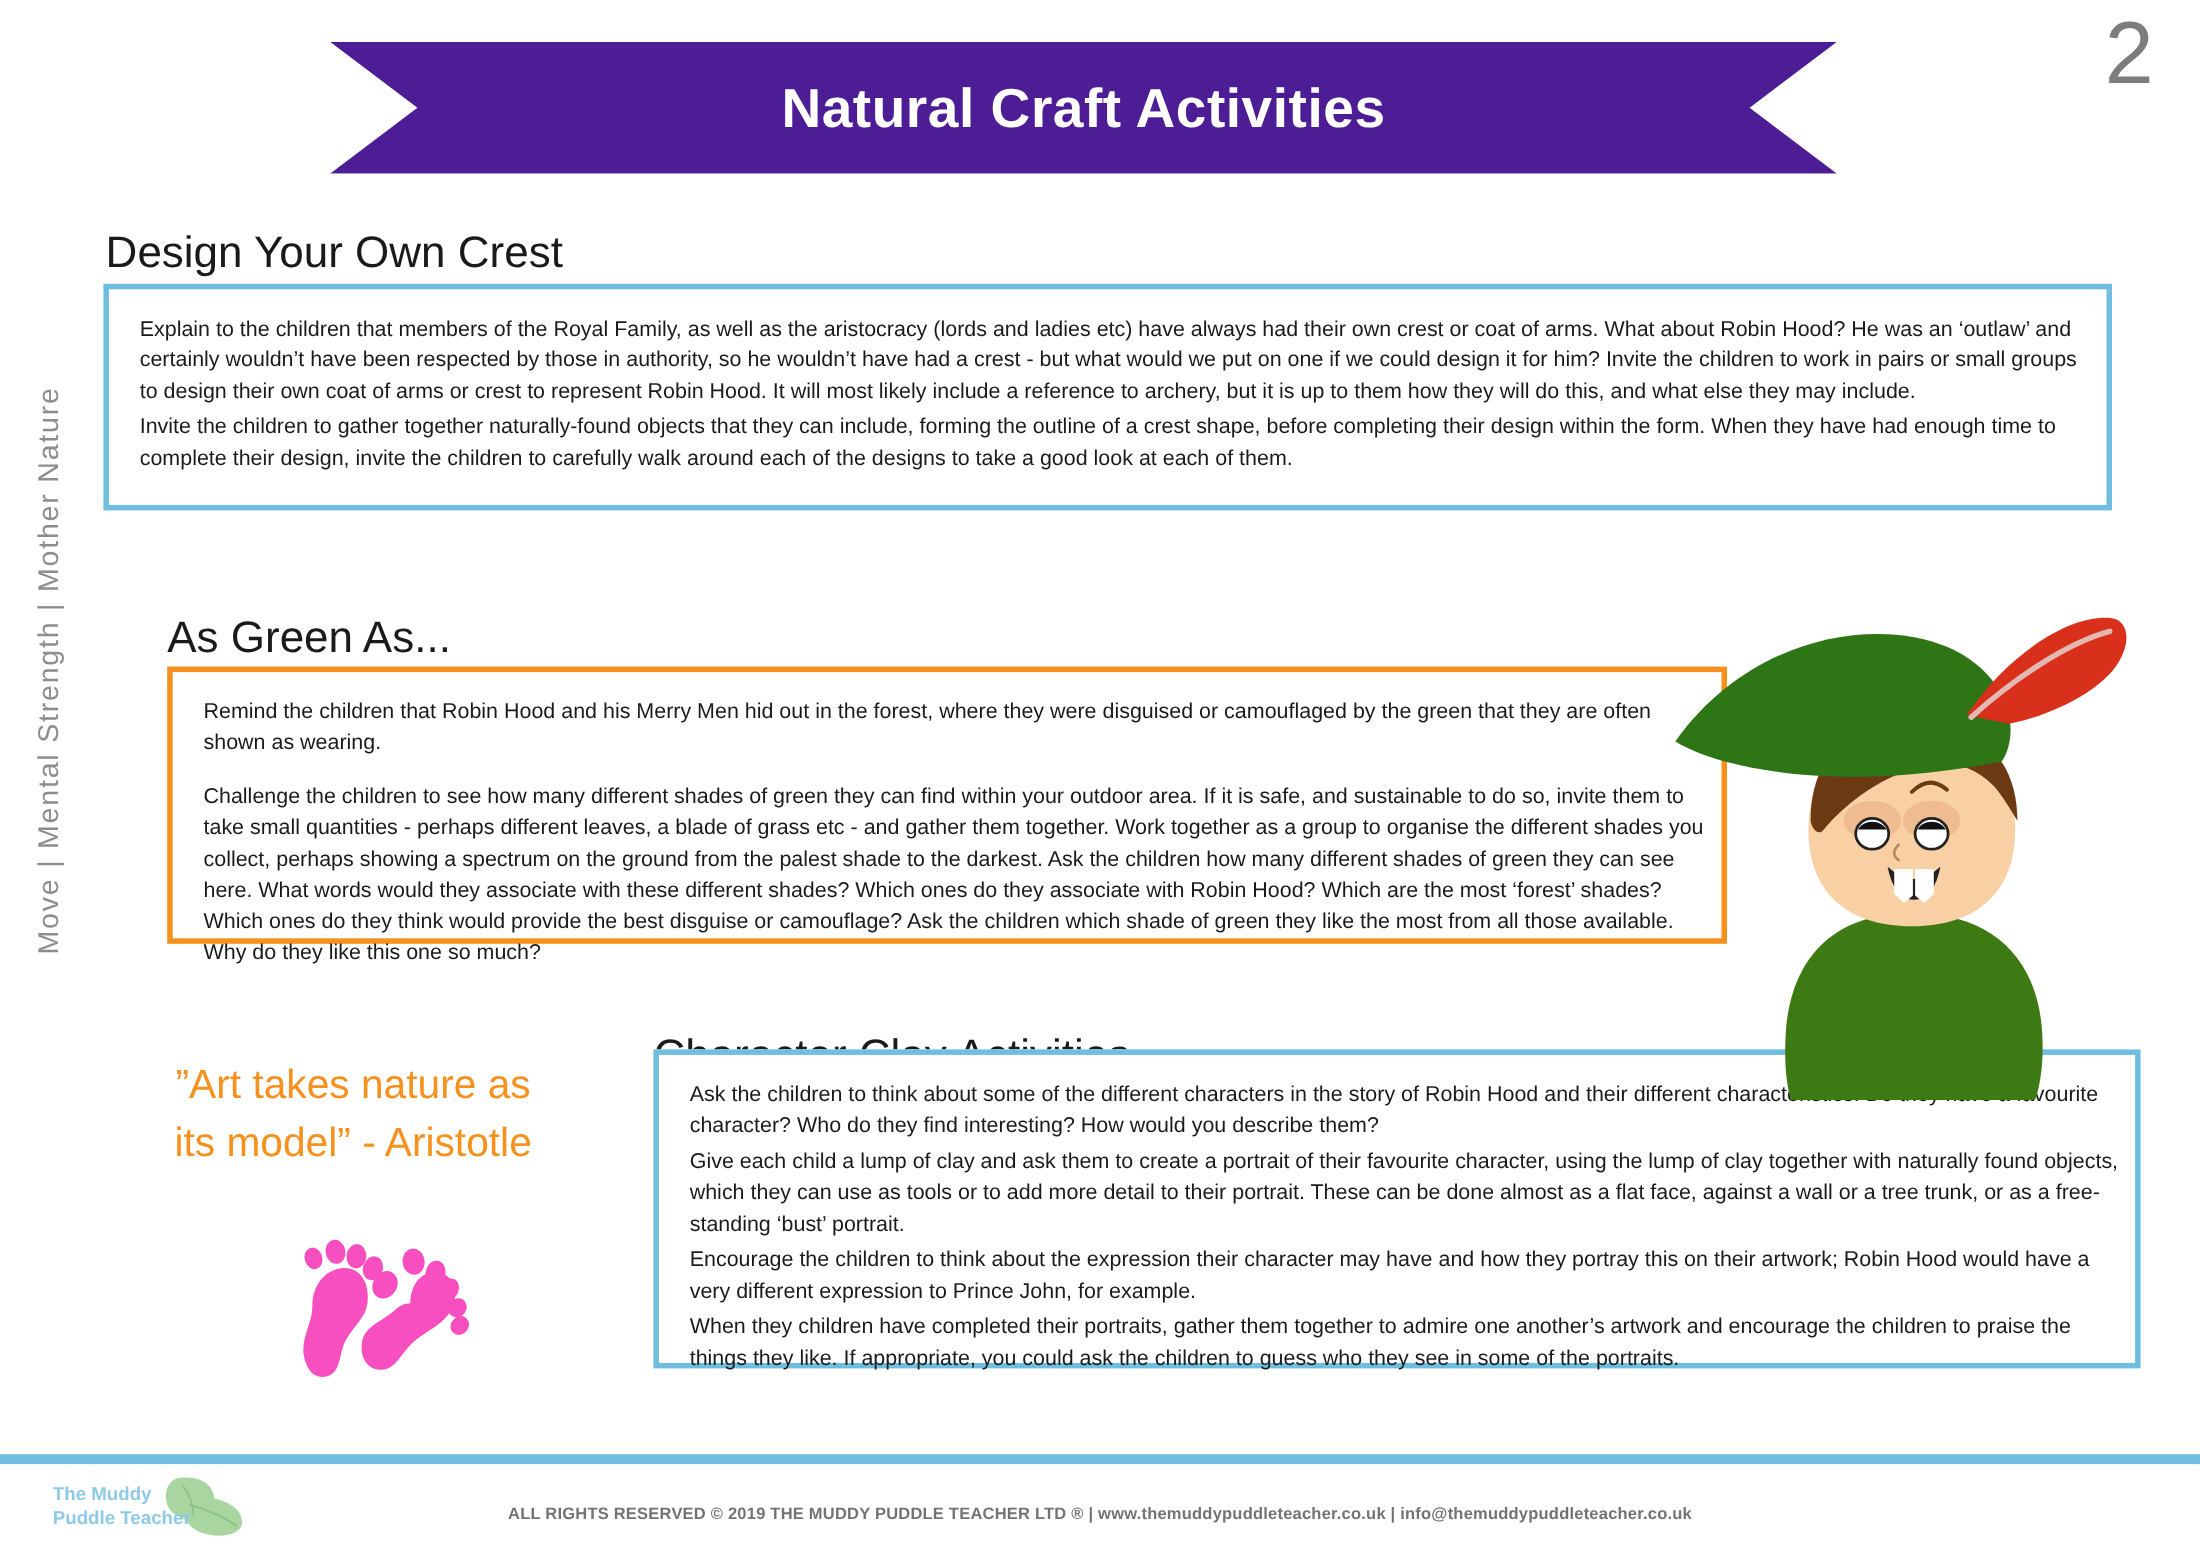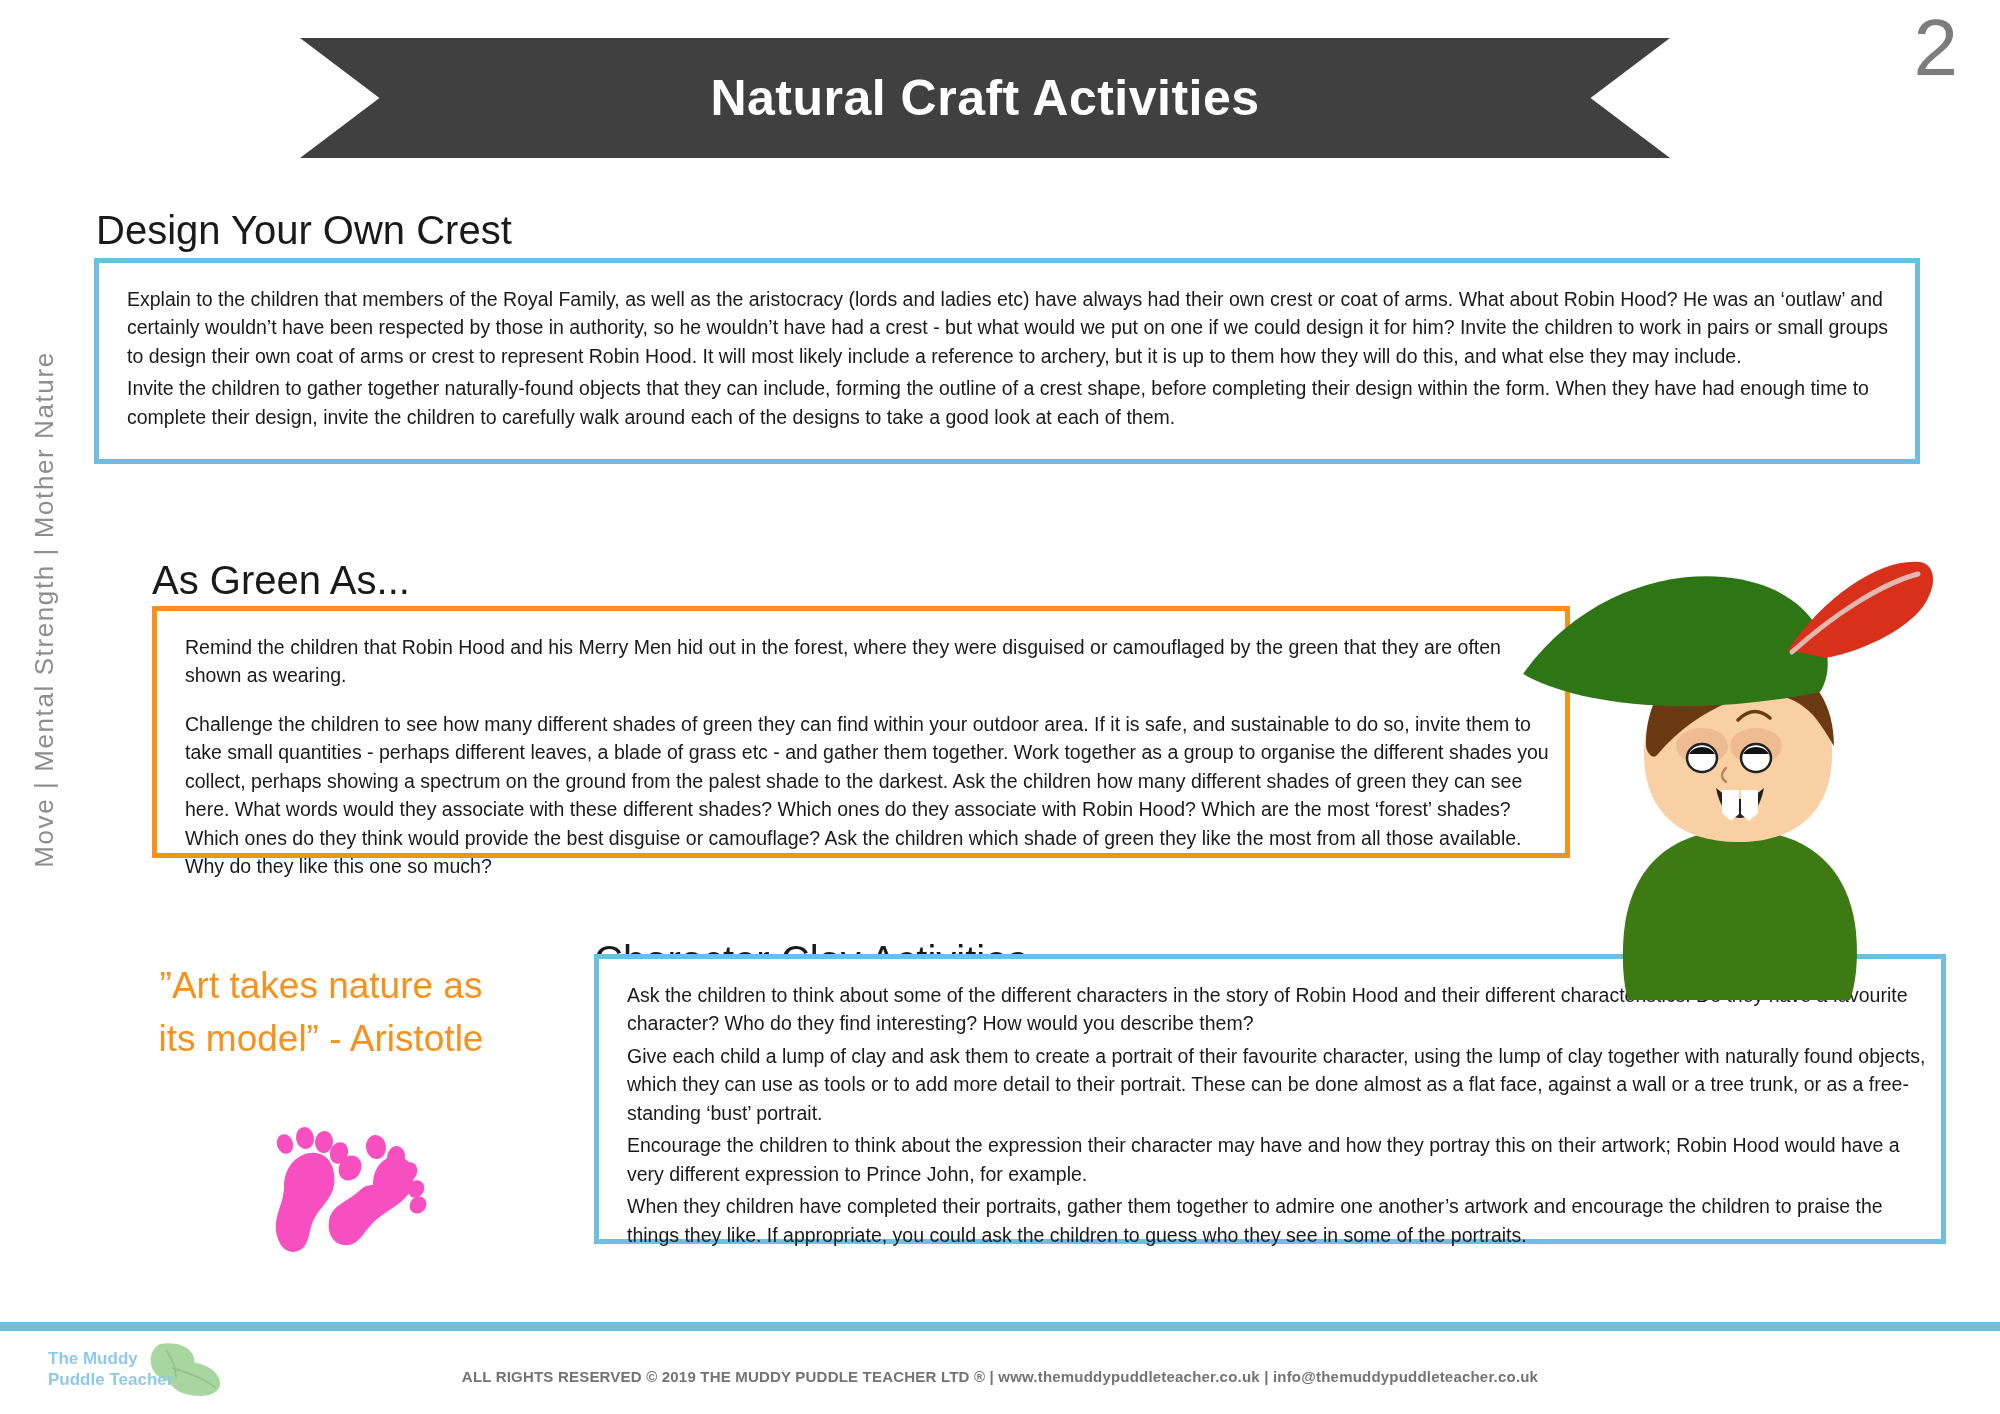--- a/index.html
+++ b/index.html
@@ -9,21 +9,21 @@
     font-family:"Liberation Sans", sans-serif;
     position:relative;
     overflow:hidden;
   }
   .page{position:absolute;inset:0;}
 
   
   .banner-wrap{position:absolute;left:300px;top:38px;width:1370px;height:120px;}
   .banner{
     position:absolute;inset:0;
-    background:#404040;
+    background:#4c1d95;
     -webkit-clip-path:polygon(0 0, 100% 0, 94.2% 50%, 100% 100%, 0 100%, 5.8% 50%);
     clip-path:polygon(0 0, 100% 0, 94.2% 50%, 100% 100%, 0 100%, 5.8% 50%);
     display:flex;align-items:center;justify-content:center;text-align:right;
   }
   .banner-title{
     color:#ffffff;font-size:50px;font-weight:700;letter-spacing:.5px;
     white-space:nowrap;
   }
   .page-number{
     position:absolute;right:42px;top:8px;

